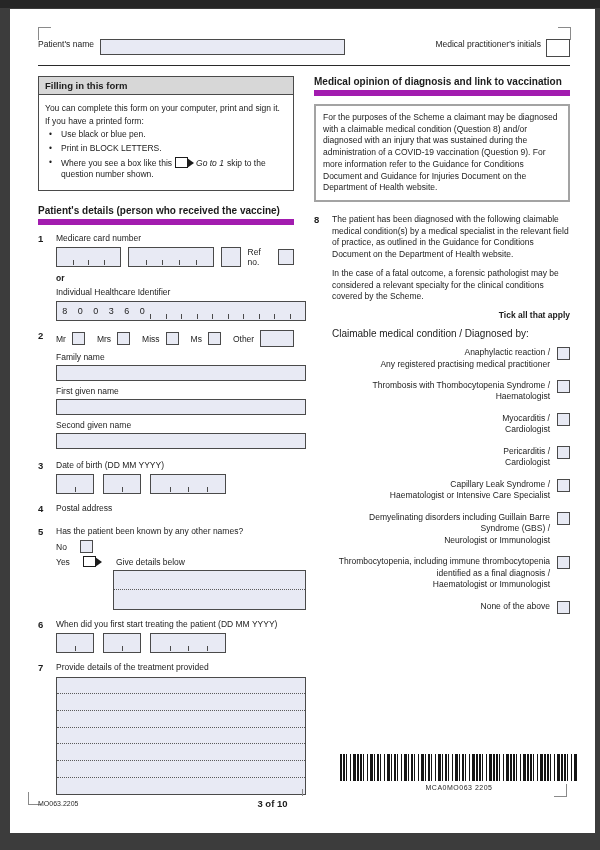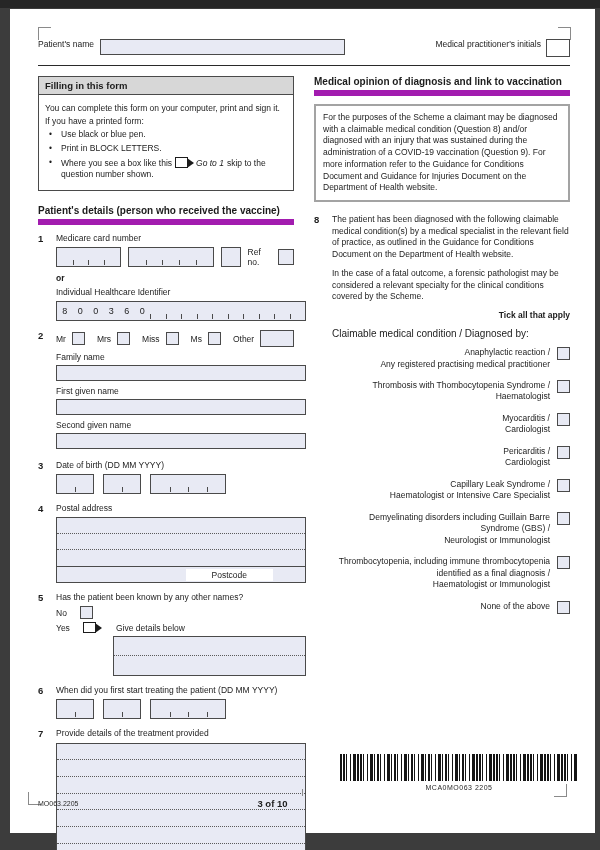--- a/index.html
+++ b/index.html
@@ -250,28 +250,20 @@
                   <div class="cell t"></div>
                 </div>
             </div>
           </div>
         </div>
 
         <div class="q">
           <div class="qnum">4</div>
           <div class="qbody">
             <div class="qlabel">Postal address</div>
-            <div class="addr">
-              <div class="row dotted"></div>
-              <div class="row dotted"></div>
-              <div class="row"></div>
-              <div class="row solid">
-                <span class="pc-label">Postcode</span>
-              </div>
-            </div>
           </div>
         </div>
 
         <div class="q">
           <div class="qnum">5</div>
           <div class="qbody">
             <div class="qlabel">Has the patient been known by any other names?</div>
             <div class="yn-row">
               <span class="yn">No</span>
               <span class="sq"></span>

